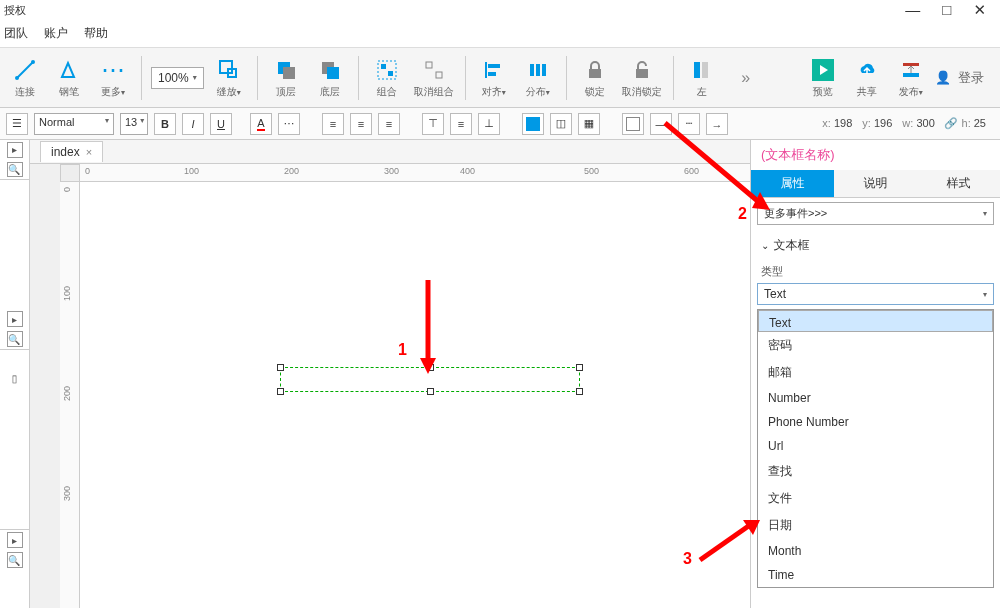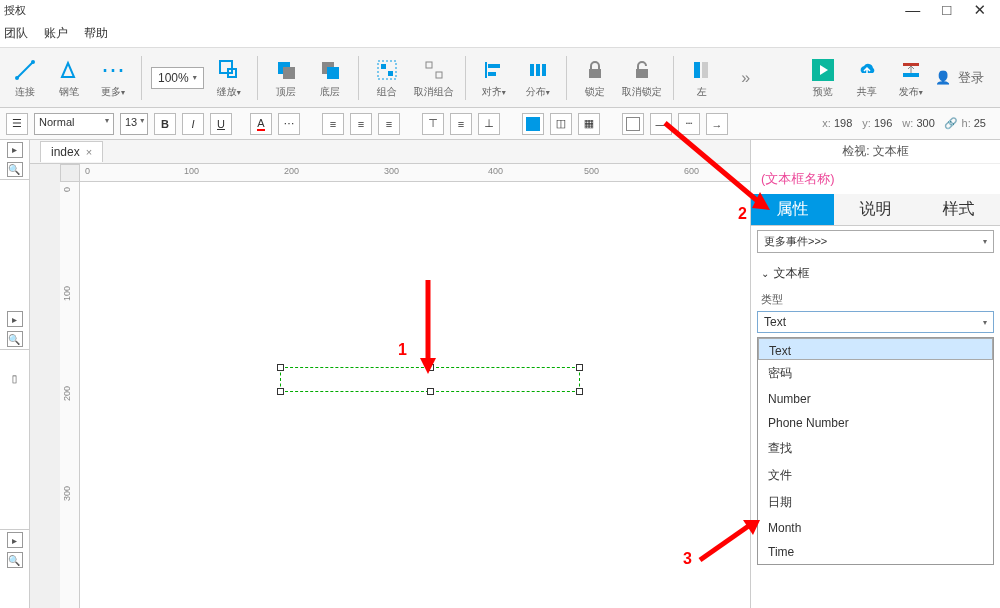--- a/index.html
+++ b/index.html
@@ -39,21 +39,21 @@
 .ruler-v .tick{position:absolute;left:2px;writing-mode:vertical-rl;transform:rotate(180deg)}
 .canvas{position:absolute;left:50px;top:42px;right:0;bottom:0;background:#fff}
 .selected-shape{position:absolute;left:200px;top:185px;width:300px;height:25px;border:1px dashed #0a0}
 .handle{position:absolute;width:7px;height:7px;background:#fff;border:1px solid #333}
 .h-tl{left:-4px;top:-4px}.h-tm{left:50%;margin-left:-3px;top:-4px}.h-tr{right:-4px;top:-4px}
 .h-bl{left:-4px;bottom:-4px}.h-bm{left:50%;margin-left:-3px;bottom:-4px}.h-br{right:-4px;bottom:-4px}
 .rightpanel{width:250px;border-left:1px solid #ccc;background:#fff;display:flex;flex-direction:column}
 .rp-header{height:24px;display:flex;align-items:center;justify-content:center;font-size:12px;color:#555;border-bottom:1px solid #eee}
 .rp-name{padding:6px 10px;color:#ec4899;font-size:13px}
 .rp-tabs{display:flex;border-bottom:1px solid #ccc;position:relative}
-.rp-tab{flex:1;text-align:center;padding:5px 0;font-size:16px;cursor:pointer;background:#f5f5f5}
+.rp-tab{flex:1;text-align:center;padding:5px 0;font-size:12px;cursor:pointer;background:#f5f5f5}
 .rp-tab.active{background:#0099e5;color:#fff}
 .rp-dropdown{margin:4px 6px;border:1px solid #aaa;padding:3px 6px;font-size:11px;display:flex;justify-content:space-between;align-items:center}
 .rp-section{padding:8px 10px;font-size:12px}
 .rp-section .caret{font-size:10px;margin-right:4px}
 .rp-label{padding:2px 10px;font-size:11px;color:#555}
 .rp-select{margin:2px 6px;border:1px solid #7aaad4;background:#fff;padding:3px 6px;font-size:12px;display:flex;justify-content:space-between;align-items:center;position:relative}
 .dropdown-list{position:absolute;left:6px;right:6px;top:0;border:1px solid #999;background:#fff;z-index:10}
 .dropdown-list .opt{padding:5px 10px;font-size:12px;cursor:pointer}
 .dropdown-list .opt.sel{background:#cfe8ff}
 .dropdown-area{position:relative;margin:2px 0}
@@ -320,21 +320,21 @@
         <span>index</span>
         <span class="close">×</span>
       </div>
     </div>
     <div class="ruler-corner"></div>
     <div class="ruler-h">
       <span class="tick" style="left:5px">0</span>
       <span class="tick" style="left:104px">100</span>
       <span class="tick" style="left:204px">200</span>
       <span class="tick" style="left:304px">300</span>
-      <span class="tick" style="left:408px">400</span>
+      <span class="tick" style="left:380px">400</span>
       <span class="tick" style="left:504px">500</span>
       <span class="tick" style="left:604px">600</span>
     </div>
     <div class="ruler-v">
       <span class="tick" style="top:5px">0</span>
       <span class="tick" style="top:104px">100</span>
       <span class="tick" style="top:204px">200</span>
       <span class="tick" style="top:304px">300</span>
     </div>
     <div class="canvas">
@@ -343,21 +343,20 @@
         <div class="handle h-tm"></div>
         <div class="handle h-tr"></div>
         <div class="handle h-bl"></div>
         <div class="handle h-bm"></div>
         <div class="handle h-br"></div>
       </div>
     </div>
   </div>
 
   <div class="rightpanel">
-    <div class="rp-header">检视: 文本框</div>
     <div class="rp-name">(文本框名称)</div>
     <div class="rp-tabs">
       <div class="rp-tab active">属性</div>
       <div class="rp-tab">说明</div>
       <div class="rp-tab">样式</div>
     </div>
     <div class="rp-dropdown">
       <span>更多事件&gt;&gt;&gt;</span>
         <span class="tri">▾</span>
     </div>
@@ -366,22 +365,24 @@
     </div>
     <div class="rp-label">类型</div>
     <div class="rp-select">
       <span>Text</span>
         <span class="tri">▾</span>
     </div>
     <div class="dropdown-area">
       <div class="dropdown-list">
         <div class="opt sel">Text</div>
         <div class="opt">密码</div>
+        <div class="opt">邮箱</div>
         <div class="opt">Number</div>
         <div class="opt">Phone Number</div>
+        <div class="opt">Url</div>
         <div class="opt">查找</div>
         <div class="opt">文件</div>
         <div class="opt">日期</div>
         <div class="opt">Month</div>
         <div class="opt">Time</div>
       </div>
     </div>
   </div>
 </div>
 

